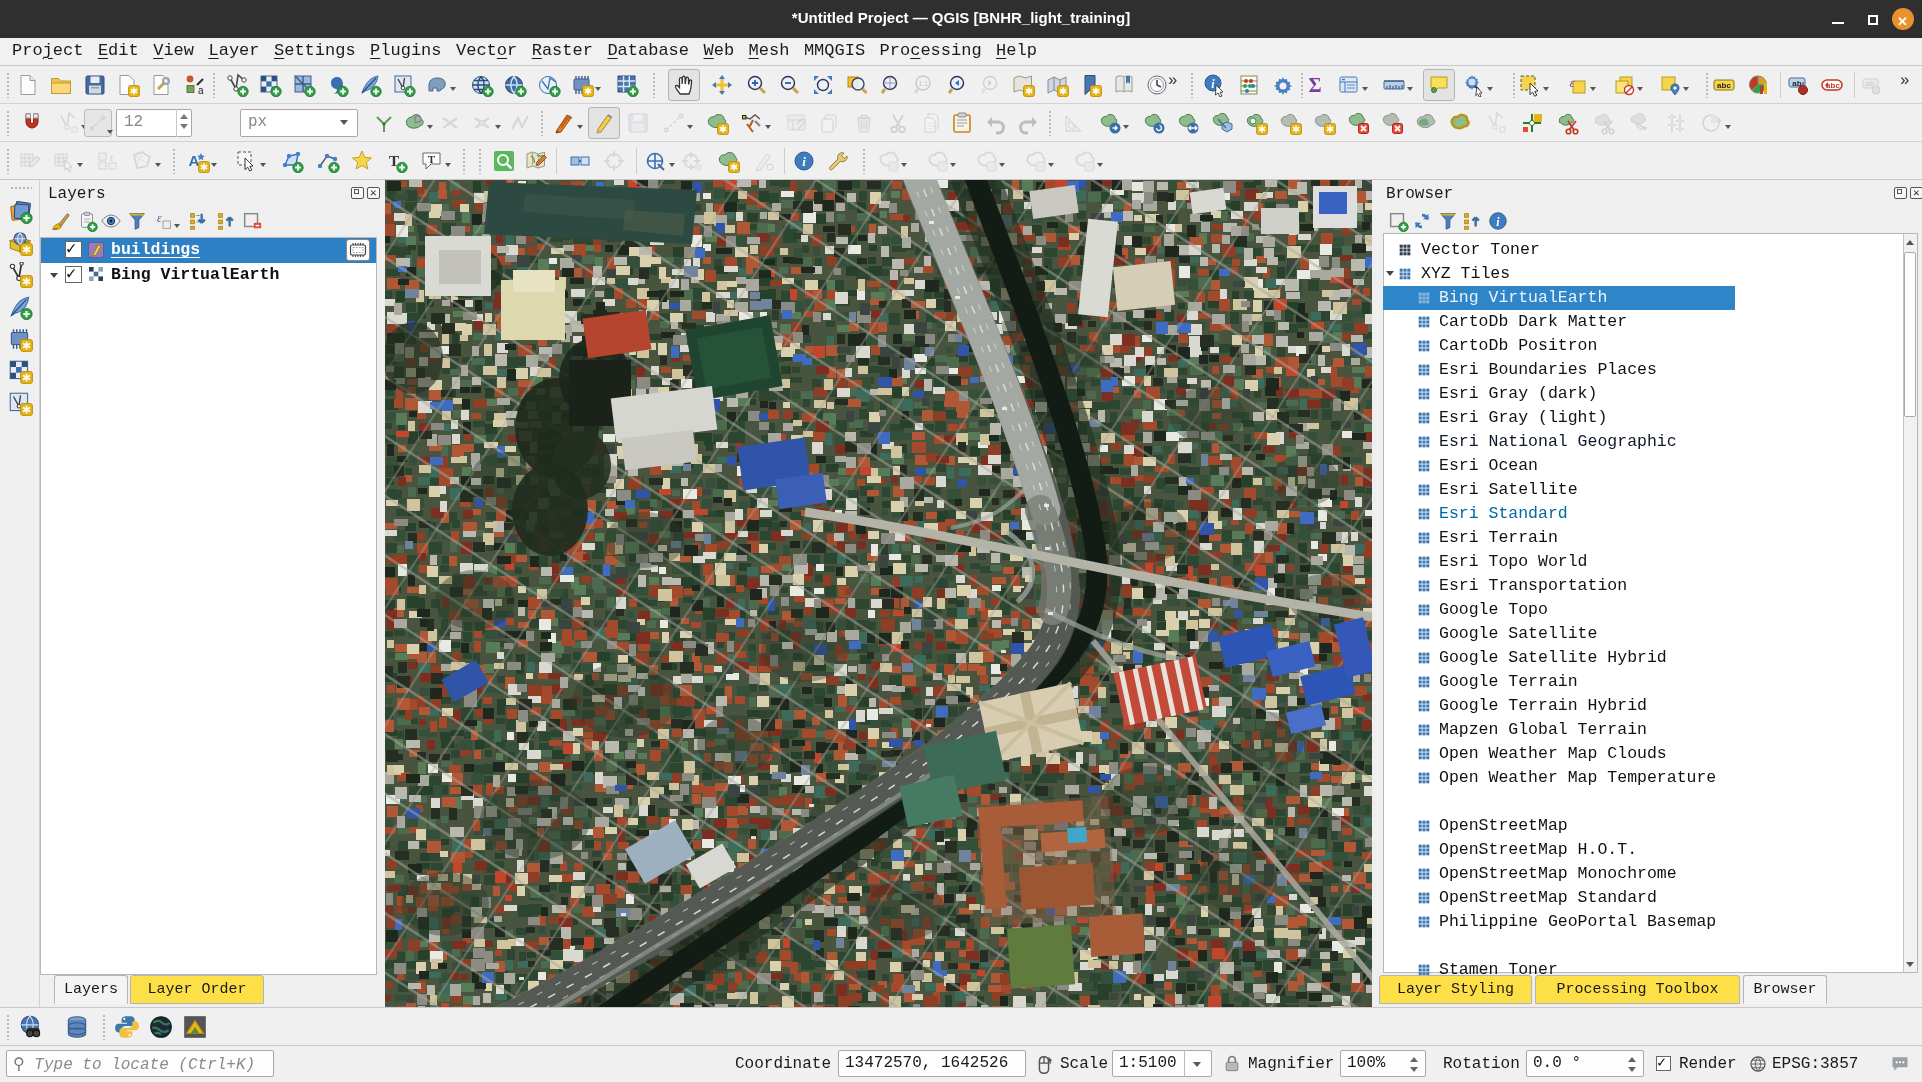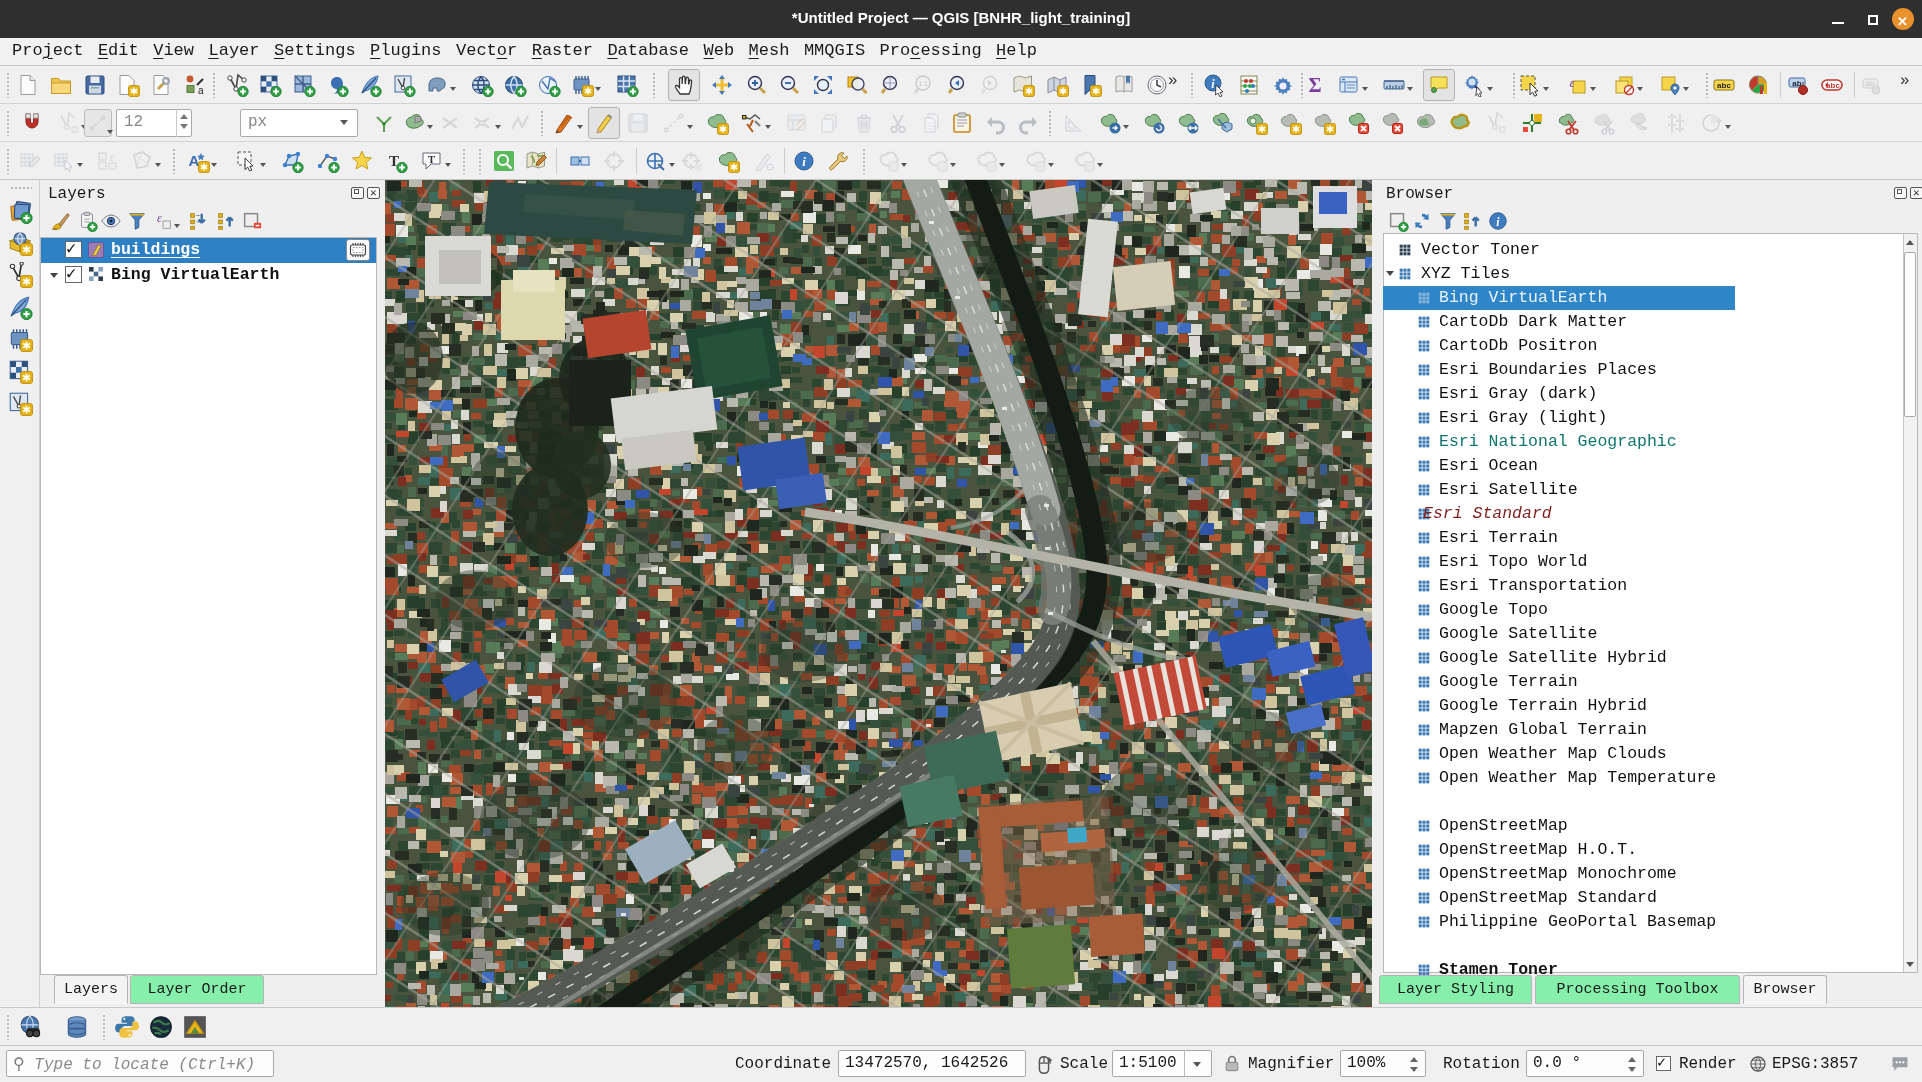--- a/index.html
+++ b/index.html
@@ -17,21 +17,21 @@
 .dd{position:absolute;width:0;height:0;border-left:3.5px solid transparent;border-right:3.5px solid transparent;border-top:4.5px solid #555;}
 .handle{position:absolute;width:4px;background-image:radial-gradient(circle,#b9b9b9 1px,transparent 1.2px);background-size:4px 4px;}
 .vsep{position:absolute;width:1px;background:#cccccc;}
 #lefttb{position:absolute;left:0;top:180px;width:40px;height:827px;background:#f0f0f0;border-right:1px solid #d0d0d0;}
 #layersdock{position:absolute;left:40px;top:180px;width:339px;height:827px;background:#efefef;}
 #mapwrap{position:absolute;left:385px;top:180px;width:987px;height:827px;background:#3a4538;}
 #browserdock{position:absolute;left:1379px;top:180px;width:543px;height:827px;background:#efefef;}
 .docktitle{font-size:16px;color:#1a1a1a;position:absolute;}
 .dockbtn{position:absolute;width:13px;height:12px;border:1px solid #555;border-radius:2px;background:#f8f8f8;}
 .listbox{position:absolute;background:#ffffff;border:1px solid #b8b8b8;}
-.tab{position:absolute;font-size:15px;color:#1a1a1a;text-align:center;border:1px solid #b4b4b4;background:#86efac;height:29px;line-height:27px;border-radius:3px 3px 0 0;}
+.tab{position:absolute;font-size:15px;color:#1a1a1a;text-align:center;border:1px solid #b4b4b4;background:#fde047;height:29px;line-height:27px;border-radius:3px 3px 0 0;}
 .tab.active{background:#f4f4f4;border-bottom:1px solid #f4f4f4;}
 #plugbar{position:absolute;left:0;top:1007px;width:1922px;height:38px;background:#f0f0f0;border-top:1px solid #c9c9c9;}
 #statusbar{position:absolute;left:0;top:1045px;width:1922px;height:37px;background:#f0f0f0;border-top:1px solid #c9c9c9;font-size:16px;}
 .sblabel{position:absolute;top:9px;color:#1a1a1a;}
 .sbbox{position:absolute;top:4px;height:27px;background:#fdfdfd;border:1px solid #a8a8a8;border-radius:2px;font-size:16px;color:#1a1a1a;padding:3px 6px;}
 .brow{position:absolute;left:0;width:100%;height:24px;}
 .brow .txt{position:absolute;top:2px;font-size:16.5px;color:#111;white-space:pre;}
 .gridic{position:absolute;width:16px;height:16px;top:4px;}
 .arrow-d{position:absolute;width:0;height:0;border-left:4px solid transparent;border-right:4px solid transparent;border-top:5px solid #555;}
 </style></head><body>
@@ -1241,21 +1241,21 @@
           <rect x="4" y="4" width="4.6" height="4.6" fill="#3c78b4"></rect>
           <rect x="9.7" y="4" width="4.6" height="4.6" fill="#3c78b4"></rect>
           <rect x="15.4" y="4" width="4.6" height="4.6" fill="#3c78b4"></rect>
           <rect x="4" y="9.7" width="4.6" height="4.6" fill="#3c78b4"></rect>
           <rect x="9.7" y="9.7" width="4.6" height="4.6" fill="#3c78b4"></rect>
           <rect x="15.4" y="9.7" width="4.6" height="4.6" fill="#3c78b4"></rect>
           <rect x="4" y="15.4" width="4.6" height="4.6" fill="#3c78b4"></rect>
           <rect x="9.7" y="15.4" width="4.6" height="4.6" fill="#3c78b4"></rect>
           <rect x="15.4" y="15.4" width="4.6" height="4.6" fill="#3c78b4"></rect>
         </svg></div>
-      <div class="txt" style="left:60px;color:#0f766e;">Esri National Geographic</div>
+      <div class="txt" style="left:60px;color:#0f172a;">Esri National Geographic</div>
     </div>
     <div class="brow" style="top:274px;">
       <div class="gridic" style="left:37px;"><svg width="16" height="16" viewBox="0 0 24 24" style="">
           <rect x="4" y="4" width="4.6" height="4.6" fill="#3c78b4"></rect>
           <rect x="9.7" y="4" width="4.6" height="4.6" fill="#3c78b4"></rect>
           <rect x="15.4" y="4" width="4.6" height="4.6" fill="#3c78b4"></rect>
           <rect x="4" y="9.7" width="4.6" height="4.6" fill="#3c78b4"></rect>
           <rect x="9.7" y="9.7" width="4.6" height="4.6" fill="#3c78b4"></rect>
           <rect x="15.4" y="9.7" width="4.6" height="4.6" fill="#3c78b4"></rect>
           <rect x="4" y="15.4" width="4.6" height="4.6" fill="#3c78b4"></rect>
@@ -1283,21 +1283,21 @@
           <rect x="4" y="4" width="4.6" height="4.6" fill="#3c78b4"></rect>
           <rect x="9.7" y="4" width="4.6" height="4.6" fill="#3c78b4"></rect>
           <rect x="15.4" y="4" width="4.6" height="4.6" fill="#3c78b4"></rect>
           <rect x="4" y="9.7" width="4.6" height="4.6" fill="#3c78b4"></rect>
           <rect x="9.7" y="9.7" width="4.6" height="4.6" fill="#3c78b4"></rect>
           <rect x="15.4" y="9.7" width="4.6" height="4.6" fill="#3c78b4"></rect>
           <rect x="4" y="15.4" width="4.6" height="4.6" fill="#3c78b4"></rect>
           <rect x="9.7" y="15.4" width="4.6" height="4.6" fill="#3c78b4"></rect>
           <rect x="15.4" y="15.4" width="4.6" height="4.6" fill="#3c78b4"></rect>
         </svg></div>
-      <div class="txt" style="left:44px;color:#7f1d1d;font-style:italic;">Esri Standard</div>
+      <div class="txt" style="left:60px;color:#0369a1;">Esri Standard</div>
     </div>
     <div class="brow" style="top:346px;">
       <div class="gridic" style="left:37px;"><svg width="16" height="16" viewBox="0 0 24 24" style="">
           <rect x="4" y="4" width="4.6" height="4.6" fill="#3c78b4"></rect>
           <rect x="9.7" y="4" width="4.6" height="4.6" fill="#3c78b4"></rect>
           <rect x="15.4" y="4" width="4.6" height="4.6" fill="#3c78b4"></rect>
           <rect x="4" y="9.7" width="4.6" height="4.6" fill="#3c78b4"></rect>
           <rect x="9.7" y="9.7" width="4.6" height="4.6" fill="#3c78b4"></rect>
           <rect x="15.4" y="9.7" width="4.6" height="4.6" fill="#3c78b4"></rect>
           <rect x="4" y="15.4" width="4.6" height="4.6" fill="#3c78b4"></rect>
@@ -1521,21 +1521,21 @@
           <rect x="4" y="4" width="4.6" height="4.6" fill="#3c78b4"></rect>
           <rect x="9.7" y="4" width="4.6" height="4.6" fill="#3c78b4"></rect>
           <rect x="15.4" y="4" width="4.6" height="4.6" fill="#3c78b4"></rect>
           <rect x="4" y="9.7" width="4.6" height="4.6" fill="#3c78b4"></rect>
           <rect x="9.7" y="9.7" width="4.6" height="4.6" fill="#3c78b4"></rect>
           <rect x="15.4" y="9.7" width="4.6" height="4.6" fill="#3c78b4"></rect>
           <rect x="4" y="15.4" width="4.6" height="4.6" fill="#3c78b4"></rect>
           <rect x="9.7" y="15.4" width="4.6" height="4.6" fill="#3c78b4"></rect>
           <rect x="15.4" y="15.4" width="4.6" height="4.6" fill="#3c78b4"></rect>
         </svg></div>
-      <div class="txt" style="left:60px;color:#111;font-weight:bold;">Stamen Toner</div>
+      <div class="txt" style="left:60px;color:#111;">Stamen Toner</div>
     </div>
     <div style="position:absolute;left:524px;top:54px;width:14px;height:738px;background:#f1f1f1;border-left:1px solid #c4c4c4;"></div>
     <div class="arrow-d" style="left:527px;top:60px;transform:rotate(180deg);border-top-color:#555;"></div>
     <div class="arrow-d" style="left:527px;top:782px;border-top-color:#555;"></div>
     <div style="position:absolute;left:525px;top:72px;width:12px;height:165px;background:#fdfdfd;border:1px solid #aaa;border-radius:2px;"></div>
     <div class="tab" style="left:0px;top:795px;width:153px;">Layer Styling</div>
     <div class="tab" style="left:156px;top:795px;width:205px;">Processing Toolbox</div>
     <div class="tab active" style="left:364px;top:795px;width:84px;">Browser</div>
   </div>
 <div id="plugbar">

